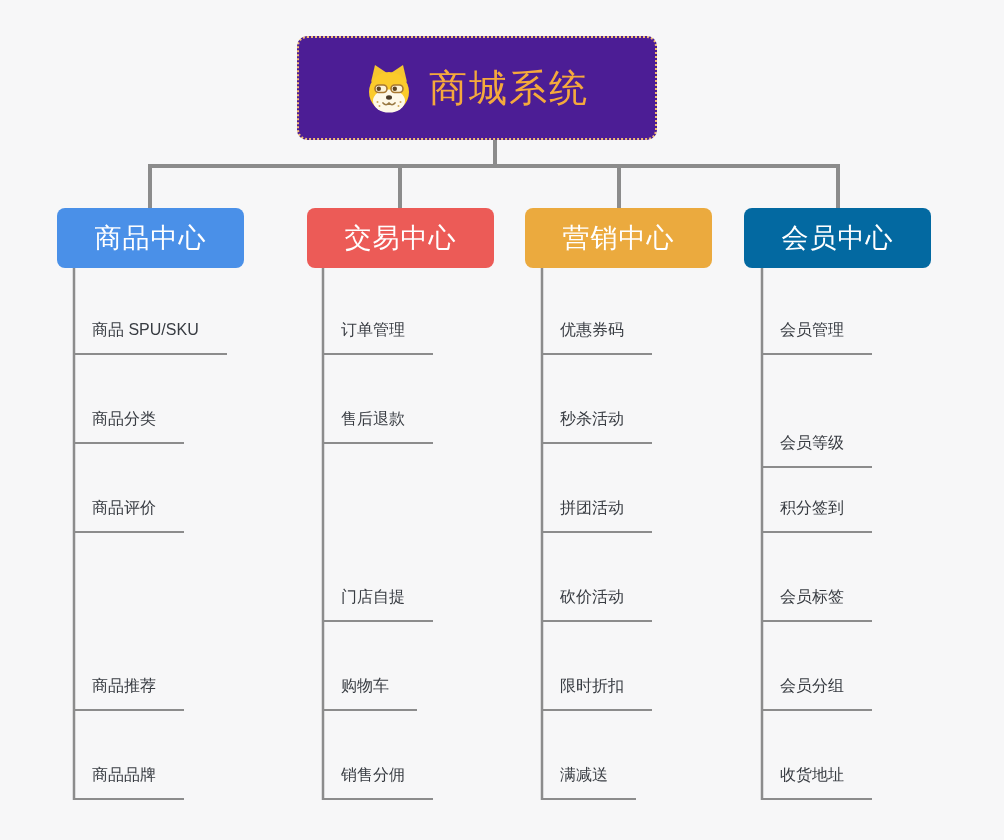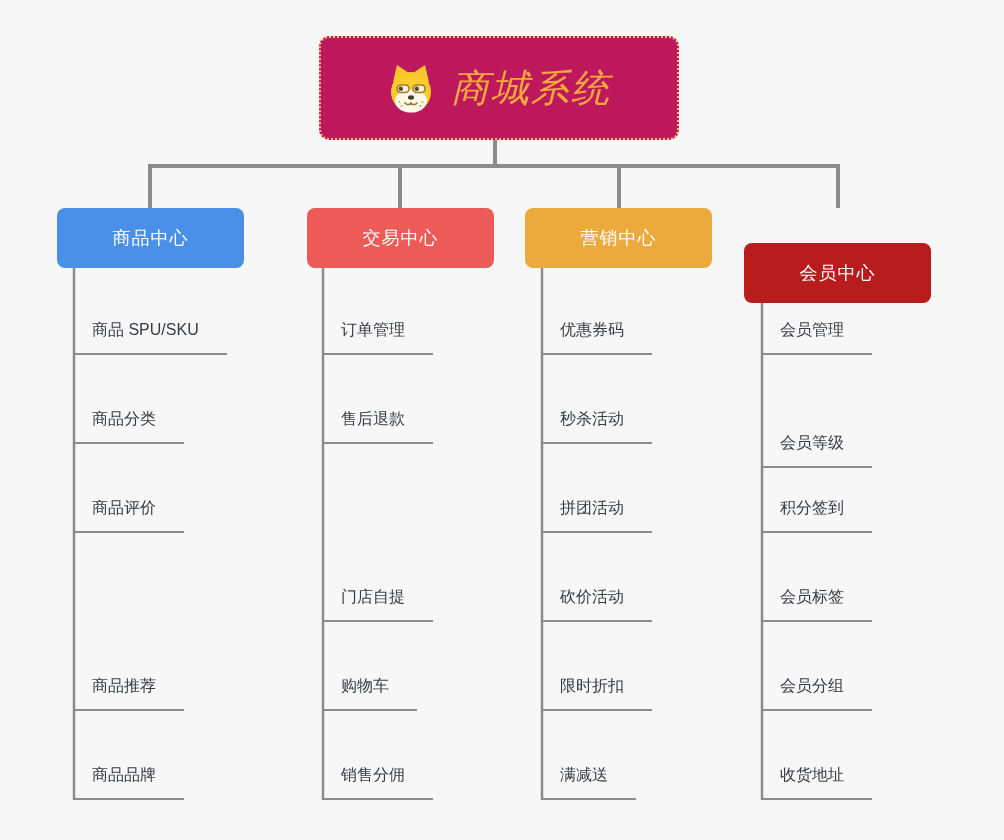--- a/index.html
+++ b/index.html
@@ -15,50 +15,49 @@
     overflow: hidden;
   }
   .connectors {
     position: absolute;
     left: 0; top: 0;
     width: 1004px; height: 840px;
     z-index: 0;
   }
   .root-node {
     position: absolute;
-    left: 319px; top: 36px;
+    left: 297px; top: 36px;
     width: 360px; height: 104px;
-    background: #be185d;
+    background: #4c1d95;
     border: 2px dotted #f3bd74;
     border-radius: 10px;
     box-sizing: border-box;
     display: flex;
     align-items: center;
     justify-content: center;
     gap: 16px;
     z-index: 2;
-    font-style: italic;
   }
   .root-title {
     font-size: 38px;
     letter-spacing: 2px;
     color: #f5a93c;
     font-weight: 400;
   }
   .branch {
     position: absolute;
     top: 208px;
     width: 187px;
     height: 60px;
     border-radius: 8px;
     display: flex;
     align-items: center;
     justify-content: center;
     color: #ffffff;
-    font-size: 18px;
+    font-size: 27px;
     letter-spacing: 1px;
     z-index: 2;
   }
   .leaf {
     position: absolute;
     height: 30px;
     line-height: 30px;
     font-size: 16px;
     color: #383c42;
     padding: 0 28px 8px 18px;
@@ -113,21 +112,21 @@
 
   <div class="branch" style="left: 57px; background-color: rgb(74, 144, 232);">
     <span>商品中心</span>
   </div>
   <div class="branch" style="left: 307px; background-color: rgb(236, 91, 87); align-items: center;">
     <span>交易中心</span>
   </div>
   <div class="branch" style="left: 525px; background-color: rgb(235, 170, 62); text-align: right;">
     <span>营销中心</span>
   </div>
-  <div class="branch" style="left: 744px; background-color: #b91c1c; margin-top: 35px;">
+  <div class="branch" style="left: 744px; background-color: #0369a1;">
     <span>会员中心</span>
   </div>
 
   <div class="leaf" style="left:74px;top:315px">商品 SPU/SKU</div>
   <div class="leaf" style="left:74px;top:404px">商品分类</div>
   <div class="leaf" style="left:74px;top:493px">商品评价</div>
   <div class="leaf" style="left:74px;top:671px">商品推荐</div>
   <div class="leaf" style="left:74px;top:760px">商品品牌</div>
 
   <div class="leaf" style="left:323px;top:315px">订单管理</div>

